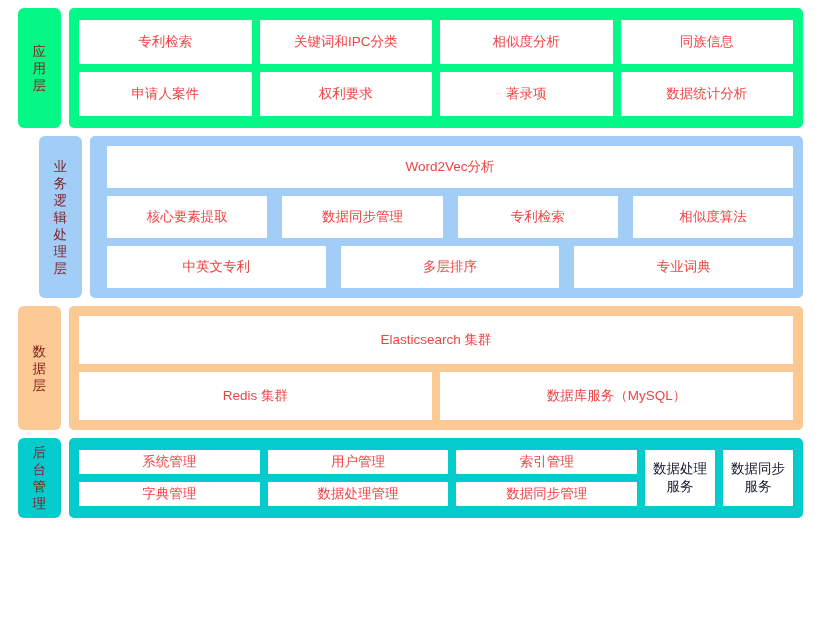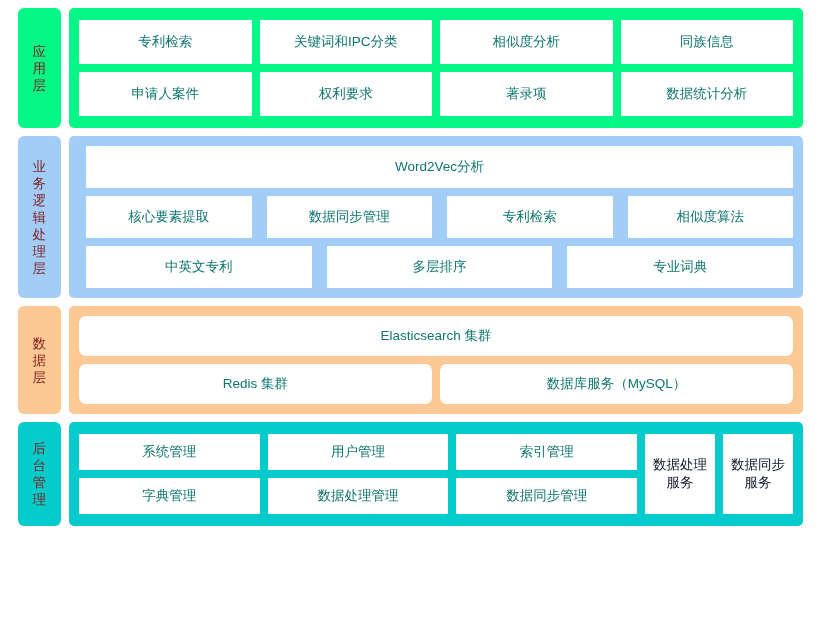--- a/index.html
+++ b/index.html
@@ -58,65 +58,65 @@
     gap: 8px;
   }
 
   .row {
     display: flex;
     gap: 8px;
     width: 100%;
   }
   .card {
     background: #ffffff;
-    color: #0f766e;
+    color: #ef4444;
     font-size: 13.5px;
     display: flex;
     align-items: center;
     justify-content: center;
     text-align: center;
     line-height: 1.3;
     box-sizing: border-box;
     padding: 4px 6px;
     flex: 1 1 0;
     border-radius: 1px;
   }
 
   
   .layer-app .layer-label { background: #05f887; }
   .layer-app .layer-panel { background: #05f887; padding: 12px 10px; gap: 8px; }
   .layer-app .card { height: 44px; }
 
   
-  .layer-biz .layer-label { background: #a2cdf7; }
+  .layer-biz .layer-label { background: #a2cdf7; margin-left: 21px; }
   .layer-biz .layer-panel { background: #a2cdf7; padding: 10px; gap: 8px; }
   .layer-biz .card { height: 42px; margin-left: 7px; }
   .layer-biz .card-wide { flex: 1 1 100%; }
 
   
   .layer-data .layer-label { background: #fcc894; }
   .layer-data .layer-panel { background: #fcc894; padding: 10px; gap: 8px; }
-  .layer-data .card { height: 40px; border-radius: 7px; }
+  .layer-data .card { height: 48px; }
 
   
   .layer-admin .layer-label { background: #06cbcd; }
   .layer-admin .layer-panel { background: #06cbcd; padding: 12px 10px; }
   .layer-admin .admin-body {
     display: flex;
     gap: 8px;
     width: 100%;
     align-items: stretch;
   }
   .layer-admin .admin-grid {
     flex: 1 1 auto;
     display: flex;
     flex-direction: column;
     gap: 8px;
   }
-  .layer-admin .admin-grid .card { height: 36px; }
+  .layer-admin .admin-grid .card { height: 24px; }
   .layer-admin .admin-tall {
     flex: 0 0 70px;
     width: 70px;
     background: #ffffff;
     color: #0f172a;
     font-size: 13.5px;
     display: flex;
     align-items: center;
     justify-content: center;
     text-align: center;

